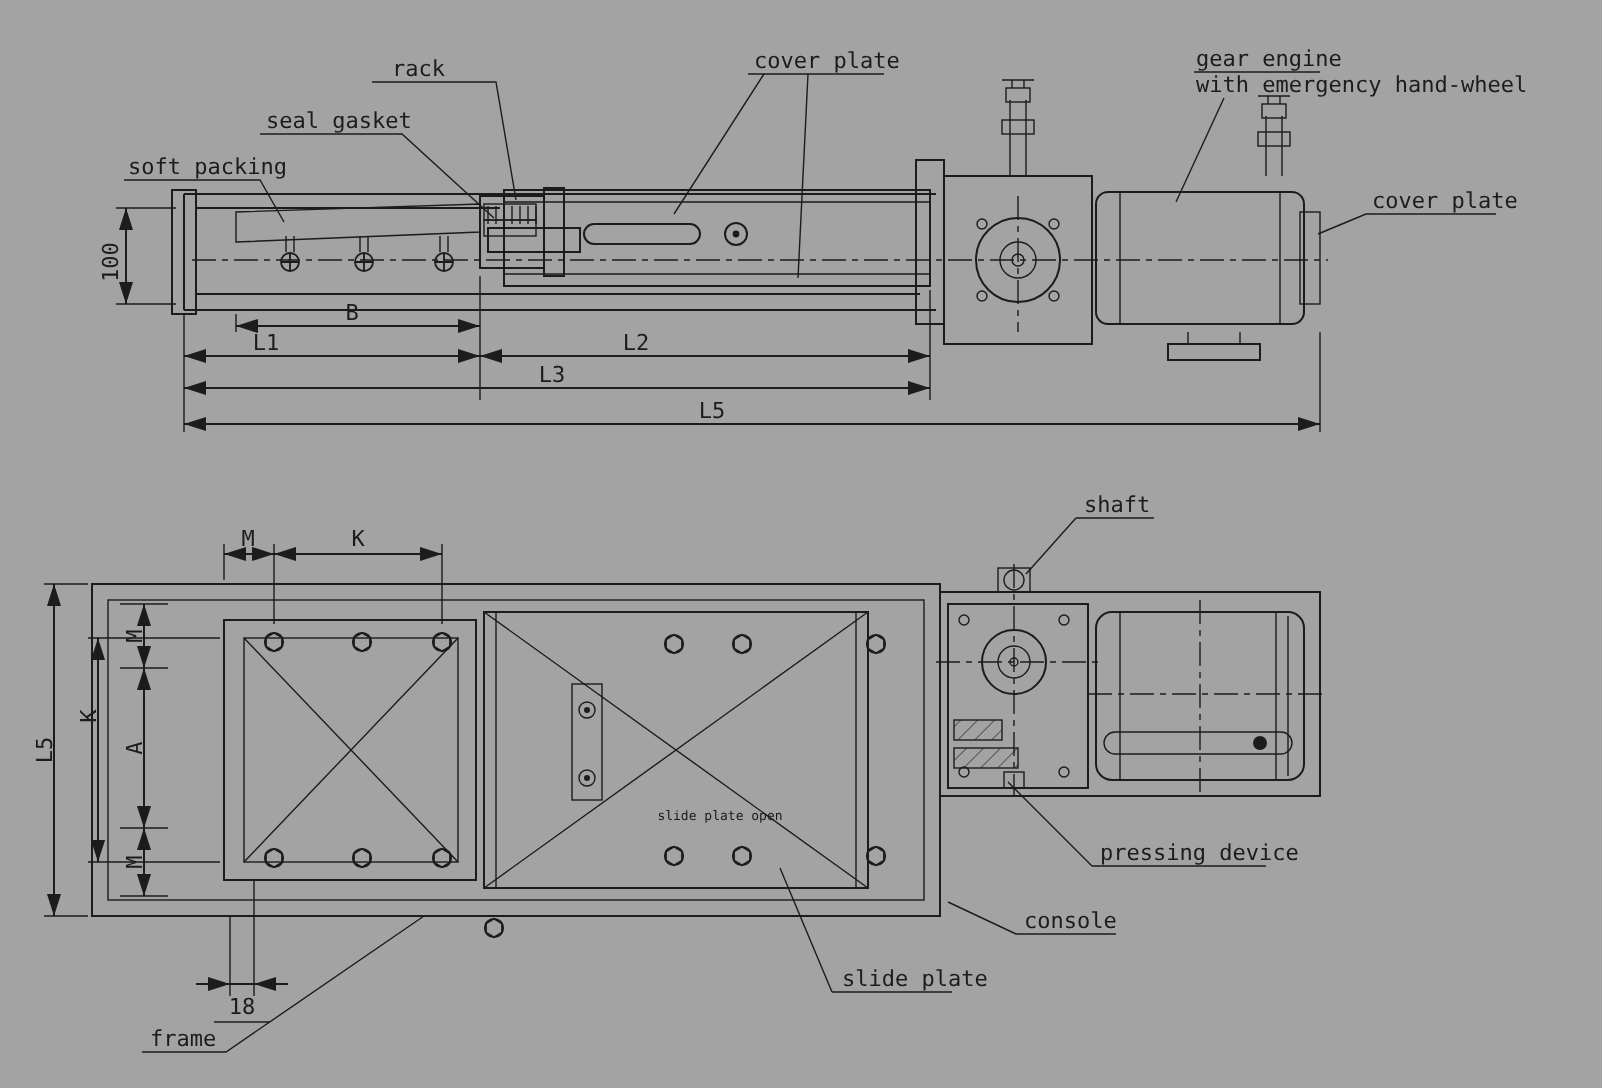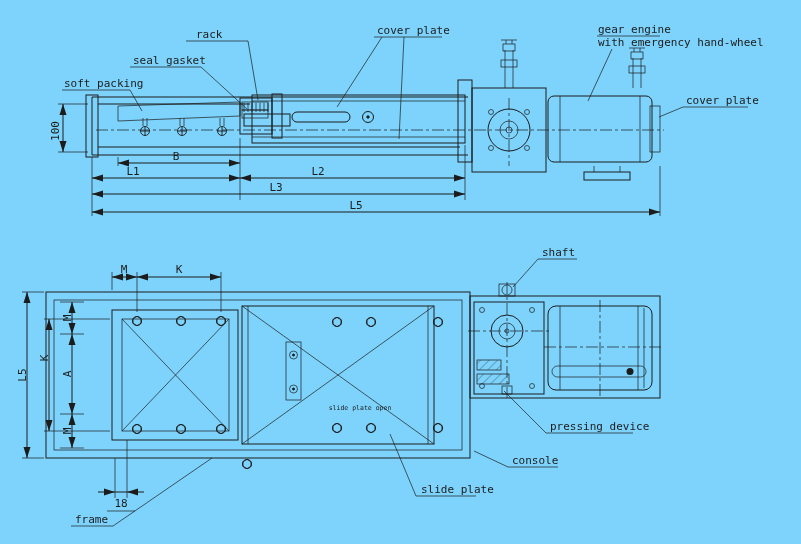--- a/index.html
+++ b/index.html
@@ -1,17 +1,17 @@
 <!DOCTYPE html>
 <html style="--ink: #1c1c1c;"><head>
 <meta charset="utf-8">
 <style>
   html,body{margin:0;padding:0;}
   body{background:#ffffff;}
-  .stage{width:801px;height:544px;background:#7dd3fc;position:relative;overflow:hidden;}
+  .stage{width:801px;height:544px;background:#a3a3a3;position:relative;overflow:hidden;}
   svg{color:var(--ink,#1c1c1c);display:block;}
   .ln{fill:none;stroke:currentColor;stroke-width:1;}
   .ln2{fill:none;stroke:currentColor;stroke-width:0.7;}
   .cl{fill:none;stroke:currentColor;stroke-width:0.7;stroke-dasharray:12 3 3 3;}
   .txt{fill:currentColor;font:11px "DejaVu Sans Mono","Liberation Mono",monospace;}
   .tiny{fill:currentColor;font:6.5px "DejaVu Sans Mono","Liberation Mono",monospace;}
   .mid{text-anchor:middle;}
 </style>
 </head>
 <body style="background: rgb(255, 255, 255);">

